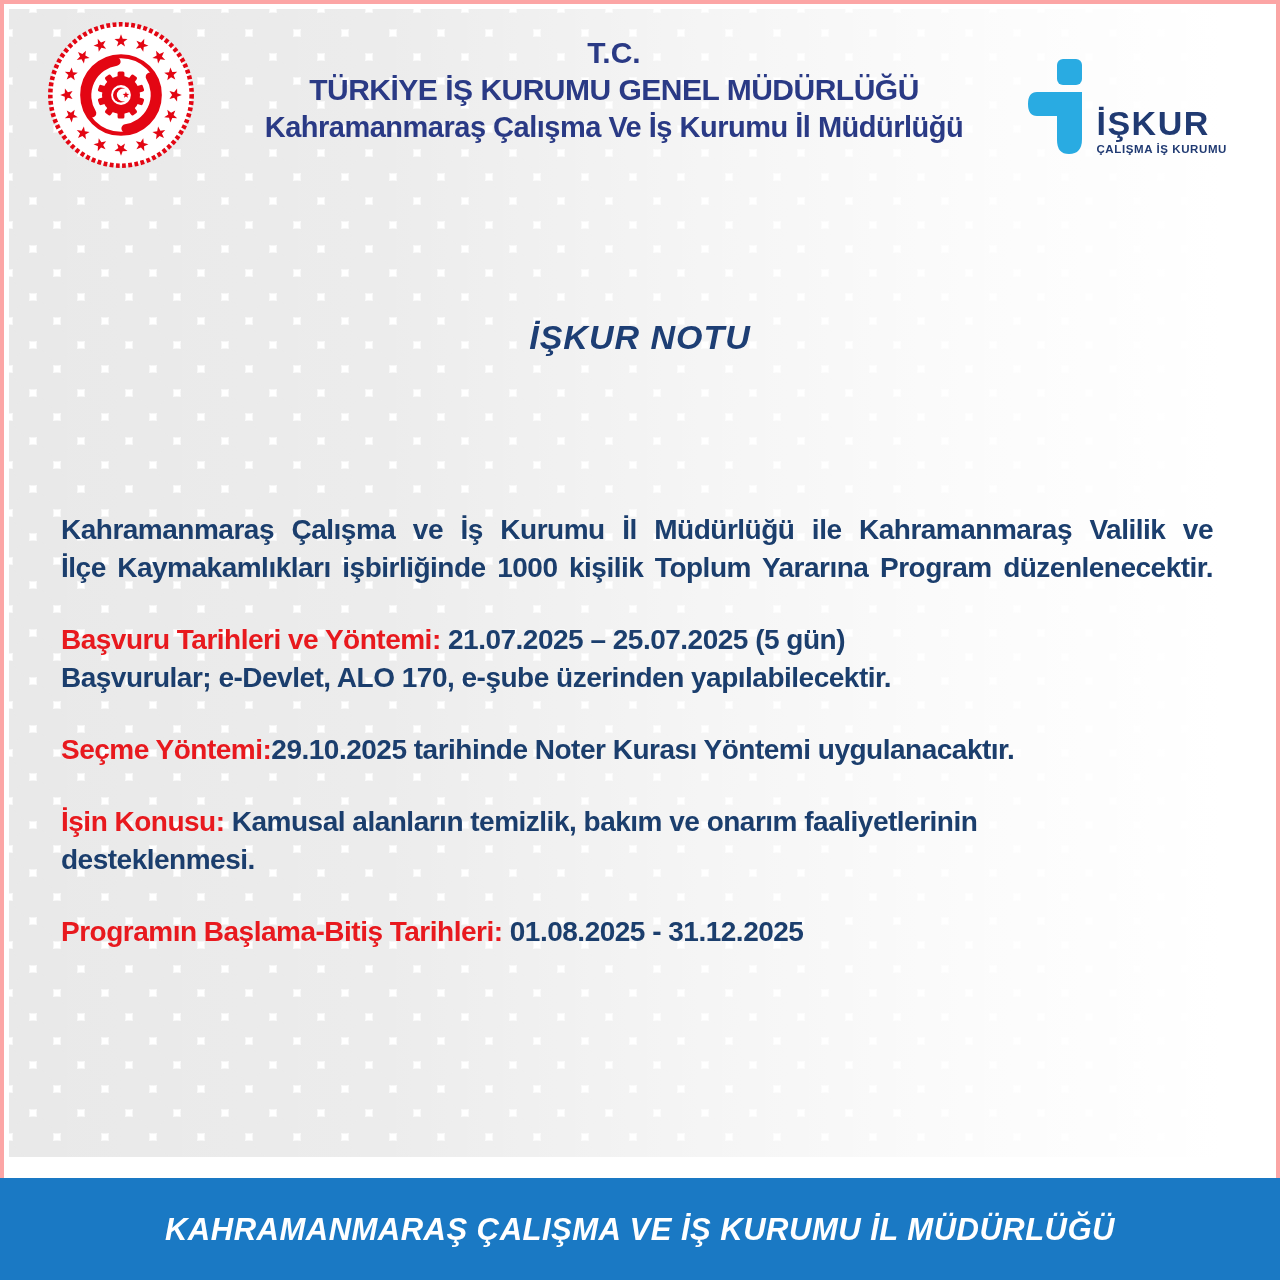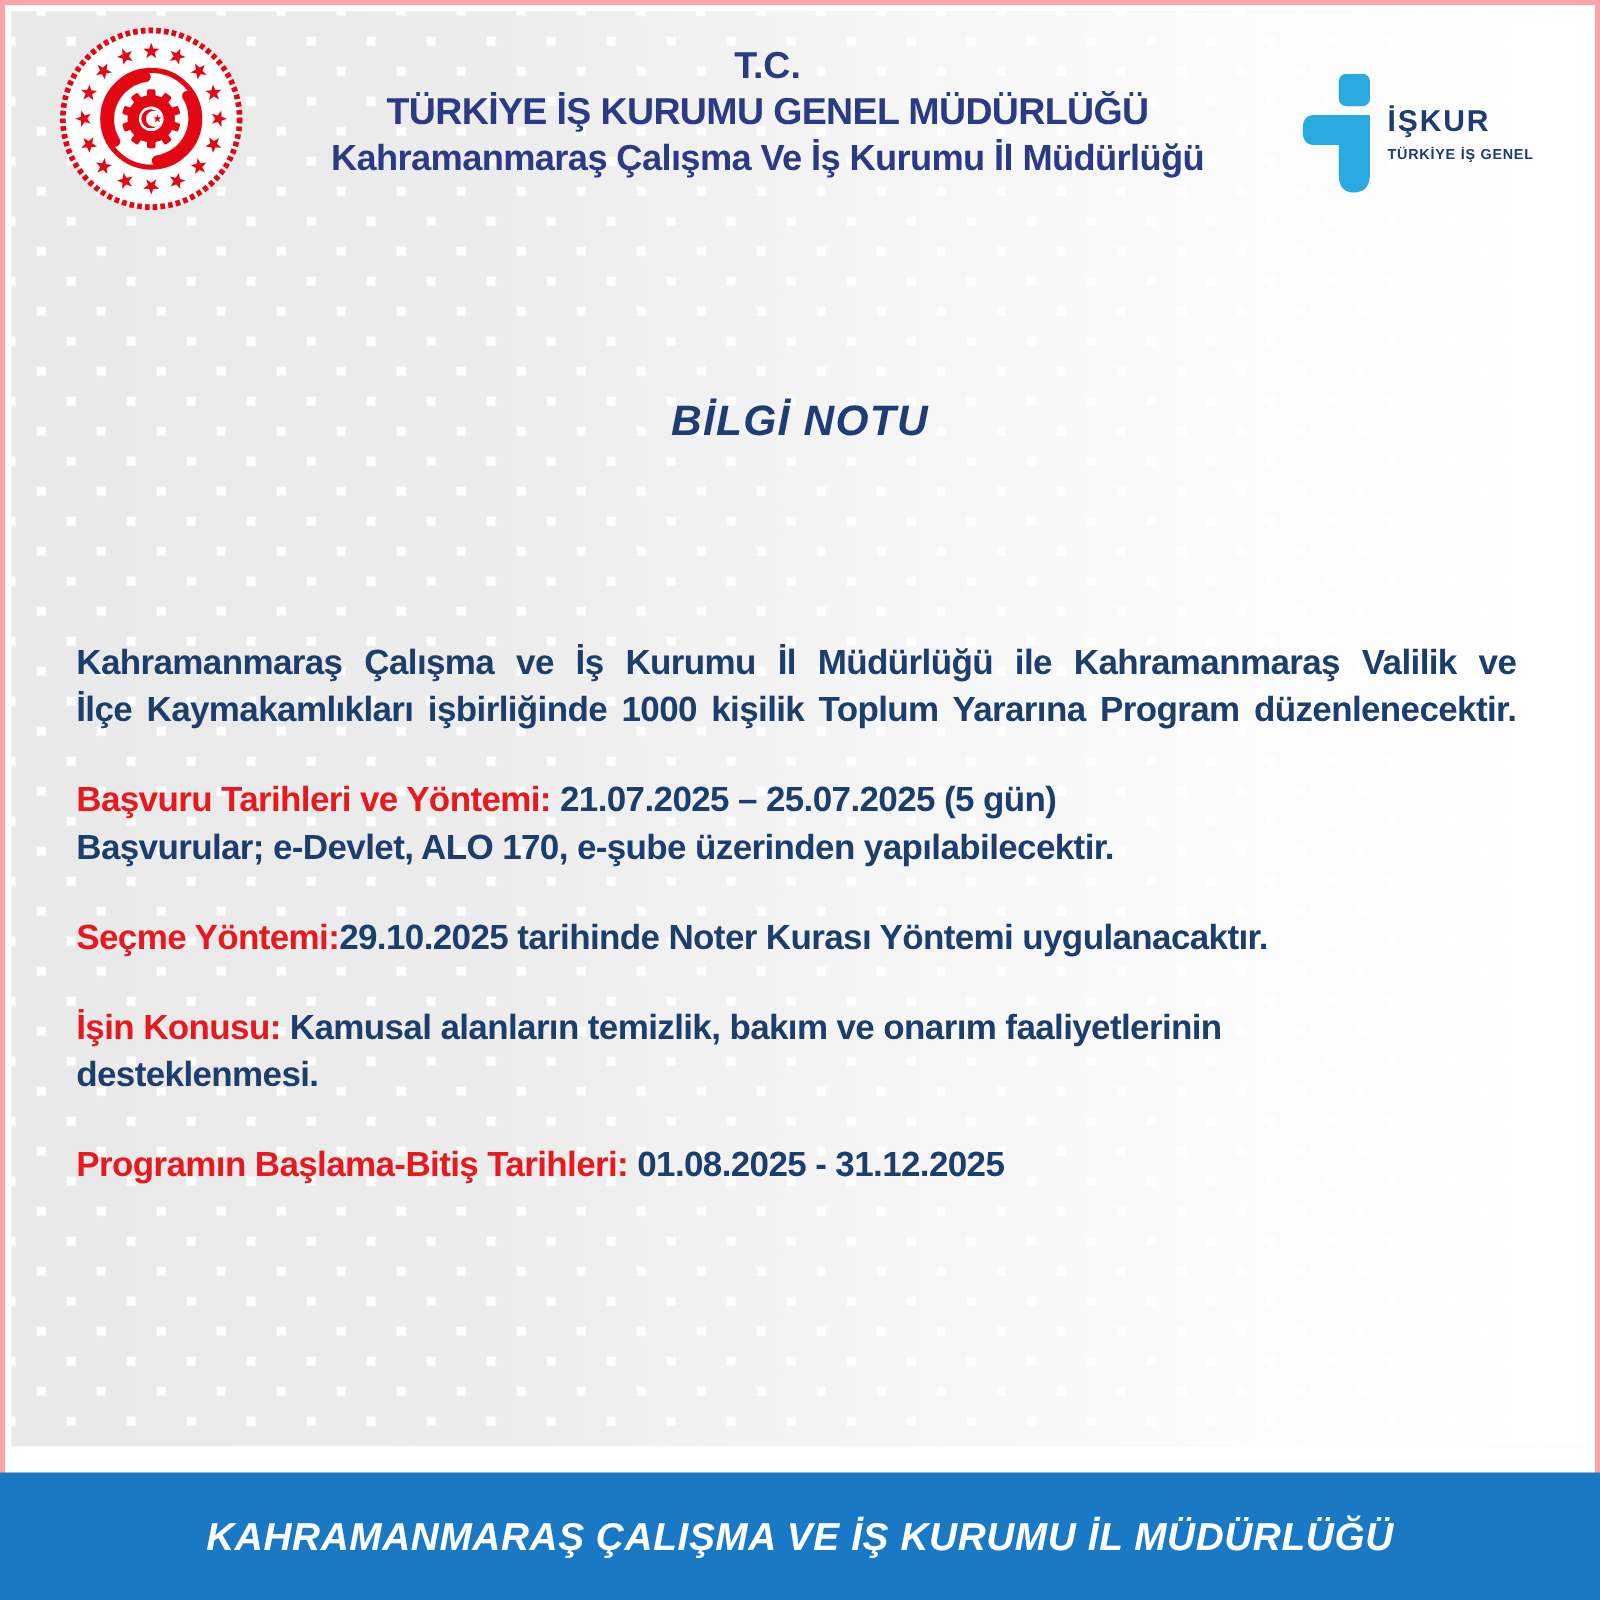--- a/index.html
+++ b/index.html
@@ -34,21 +34,21 @@
     position: absolute; left: 210px; top: 26px; width: 790px;
     text-align: center; font-weight: bold; color: #2a3a85;
   }
   .h-line1 { font-size: 30px; line-height: 36px; }
   .h-line2 { font-size: 30px; line-height: 38px; letter-spacing: -0.5px; }
   .h-line3 { font-size: 29px; line-height: 36px; letter-spacing: -0.5px; }
 
   .iskur { position: absolute; right: 44px; top: 50px; display: flex; align-items: flex-start; }
   .iskur-mark { width: 56px; height: 98px; }
   .iskur-textcol { margin-left: 12px; margin-top: 22px; }
-  .iskur-word { font-size: 24px; font-weight: bold; color: #203a72; letter-spacing: 1.5px; line-height: 34px; }
+  .iskur-word { font-size: 34px; font-weight: bold; color: #203a72; letter-spacing: 1.5px; line-height: 34px; margin-top: 25px; }
   .iskur-tag  { font-size: 11.5px; font-weight: bold; color: #203a72; letter-spacing: 0.6px; margin-top: 3px; }
 
   .doc-title {
     margin-top: 116px; text-align: center;
     font-size: 34px; line-height: 44px; font-weight: bold; font-style: italic;
     color: #1d3e74; letter-spacing: 1px;
   }
 
   .body-text {
     margin: 152px 58px 0 52px;
@@ -136,26 +136,26 @@
 
       <div class="iskur">
         <svg class="iskur-mark" viewBox="0 0 56 98">
           <g fill="#29abe2">
             <rect x="29" y="0" width="25" height="26" rx="6"></rect>
             <path d="M9,33 H54 V80 Q54,95 41,95 Q29,95 29,81 V57 H9 Q0,57 0,45 Q0,33 9,33 Z"></path>
           </g>
         </svg>
         <div class="iskur-textcol">
           <div class="iskur-word">İŞKUR</div>
-          <div class="iskur-tag">TÜRKİYE İŞ GENEL</div>
+          <div class="iskur-tag">ÇALIŞMA İŞ KURUMU</div>
         </div>
       </div>
     </div>
 
-    <div class="doc-title">BİLGİ NOTU</div>
+    <div class="doc-title">İŞKUR NOTU</div>
 
     <div class="body-text">
 
       <p class="intro">
         <span class="intro-line">Kahramanmaraş Çalışma ve İş Kurumu İl Müdürlüğü ile Kahramanmaraş Valilik ve</span>
         <span class="intro-line">İlçe Kaymakamlıkları işbirliğinde 1000 kişilik Toplum Yararına Program düzenlenecektir.</span>
       </p>
 
       <p class="sec"><span class="lbl">Başvuru Tarihleri ve Yöntemi:</span><span class="val"> 21.07.2025 – 25.07.2025 (5 gün)</span><br><span class="val">Başvurular; e-Devlet, ALO 170, e-şube üzerinden yapılabilecektir.</span></p>
 

